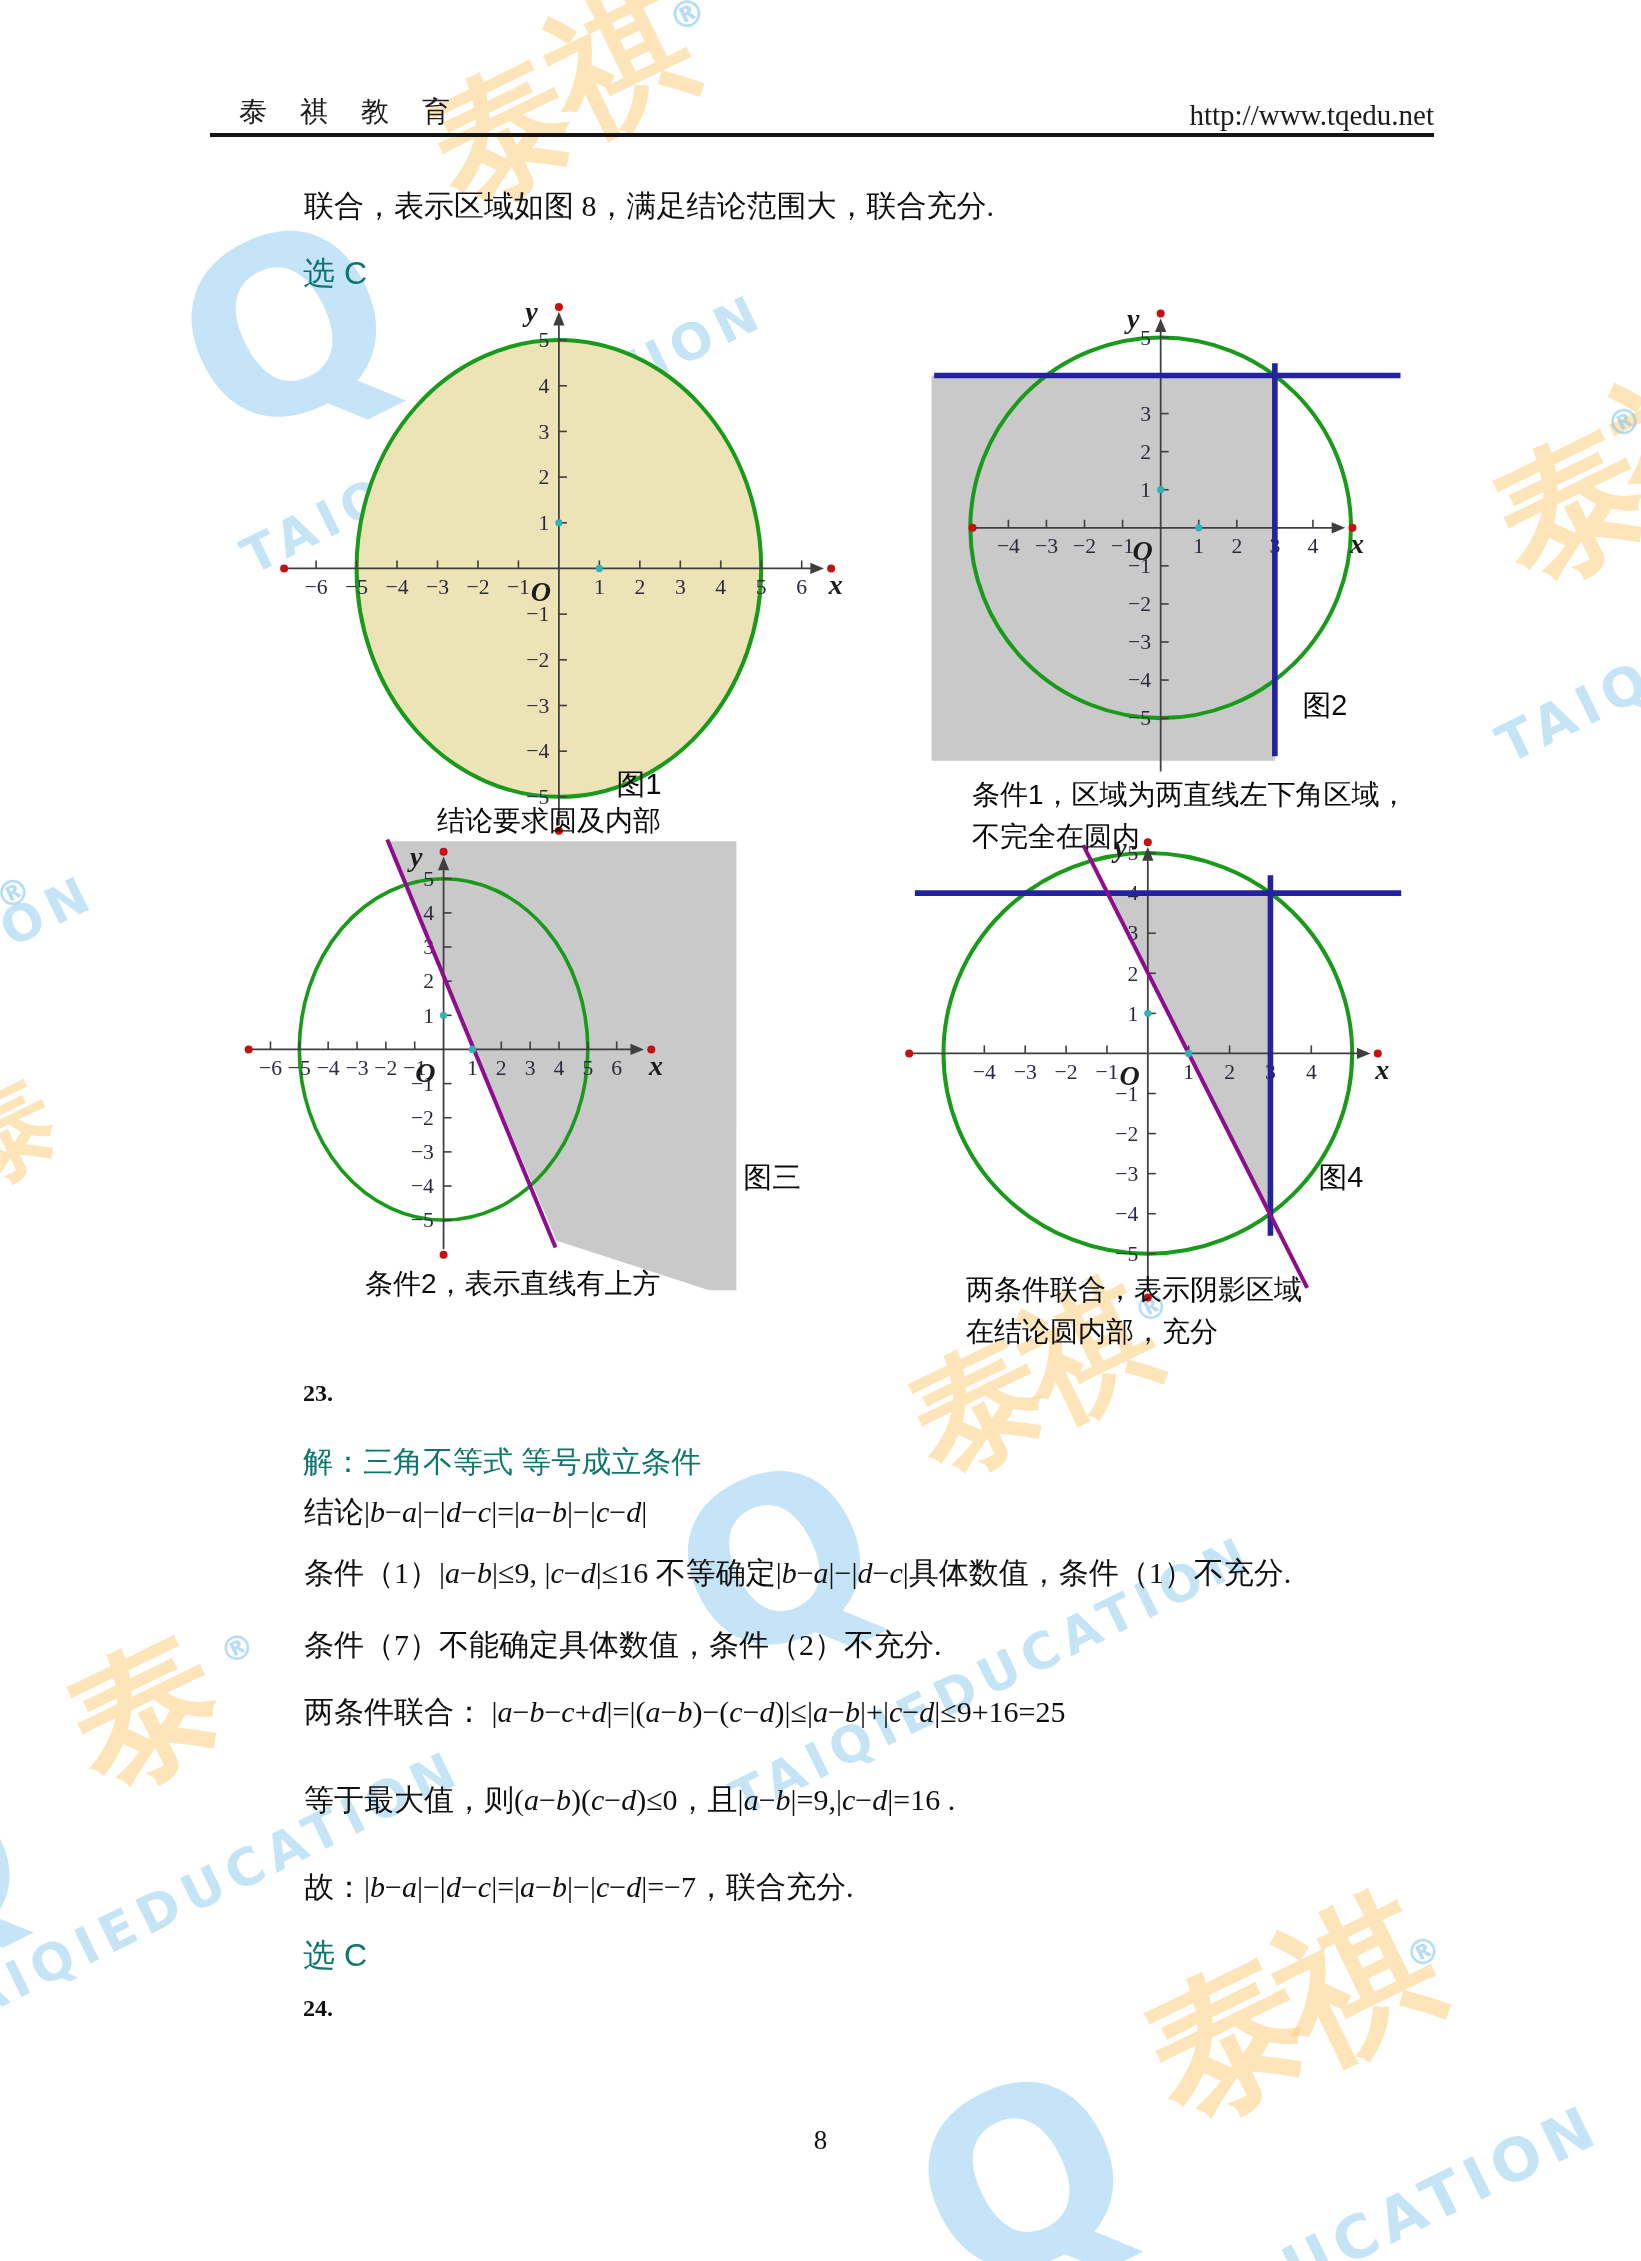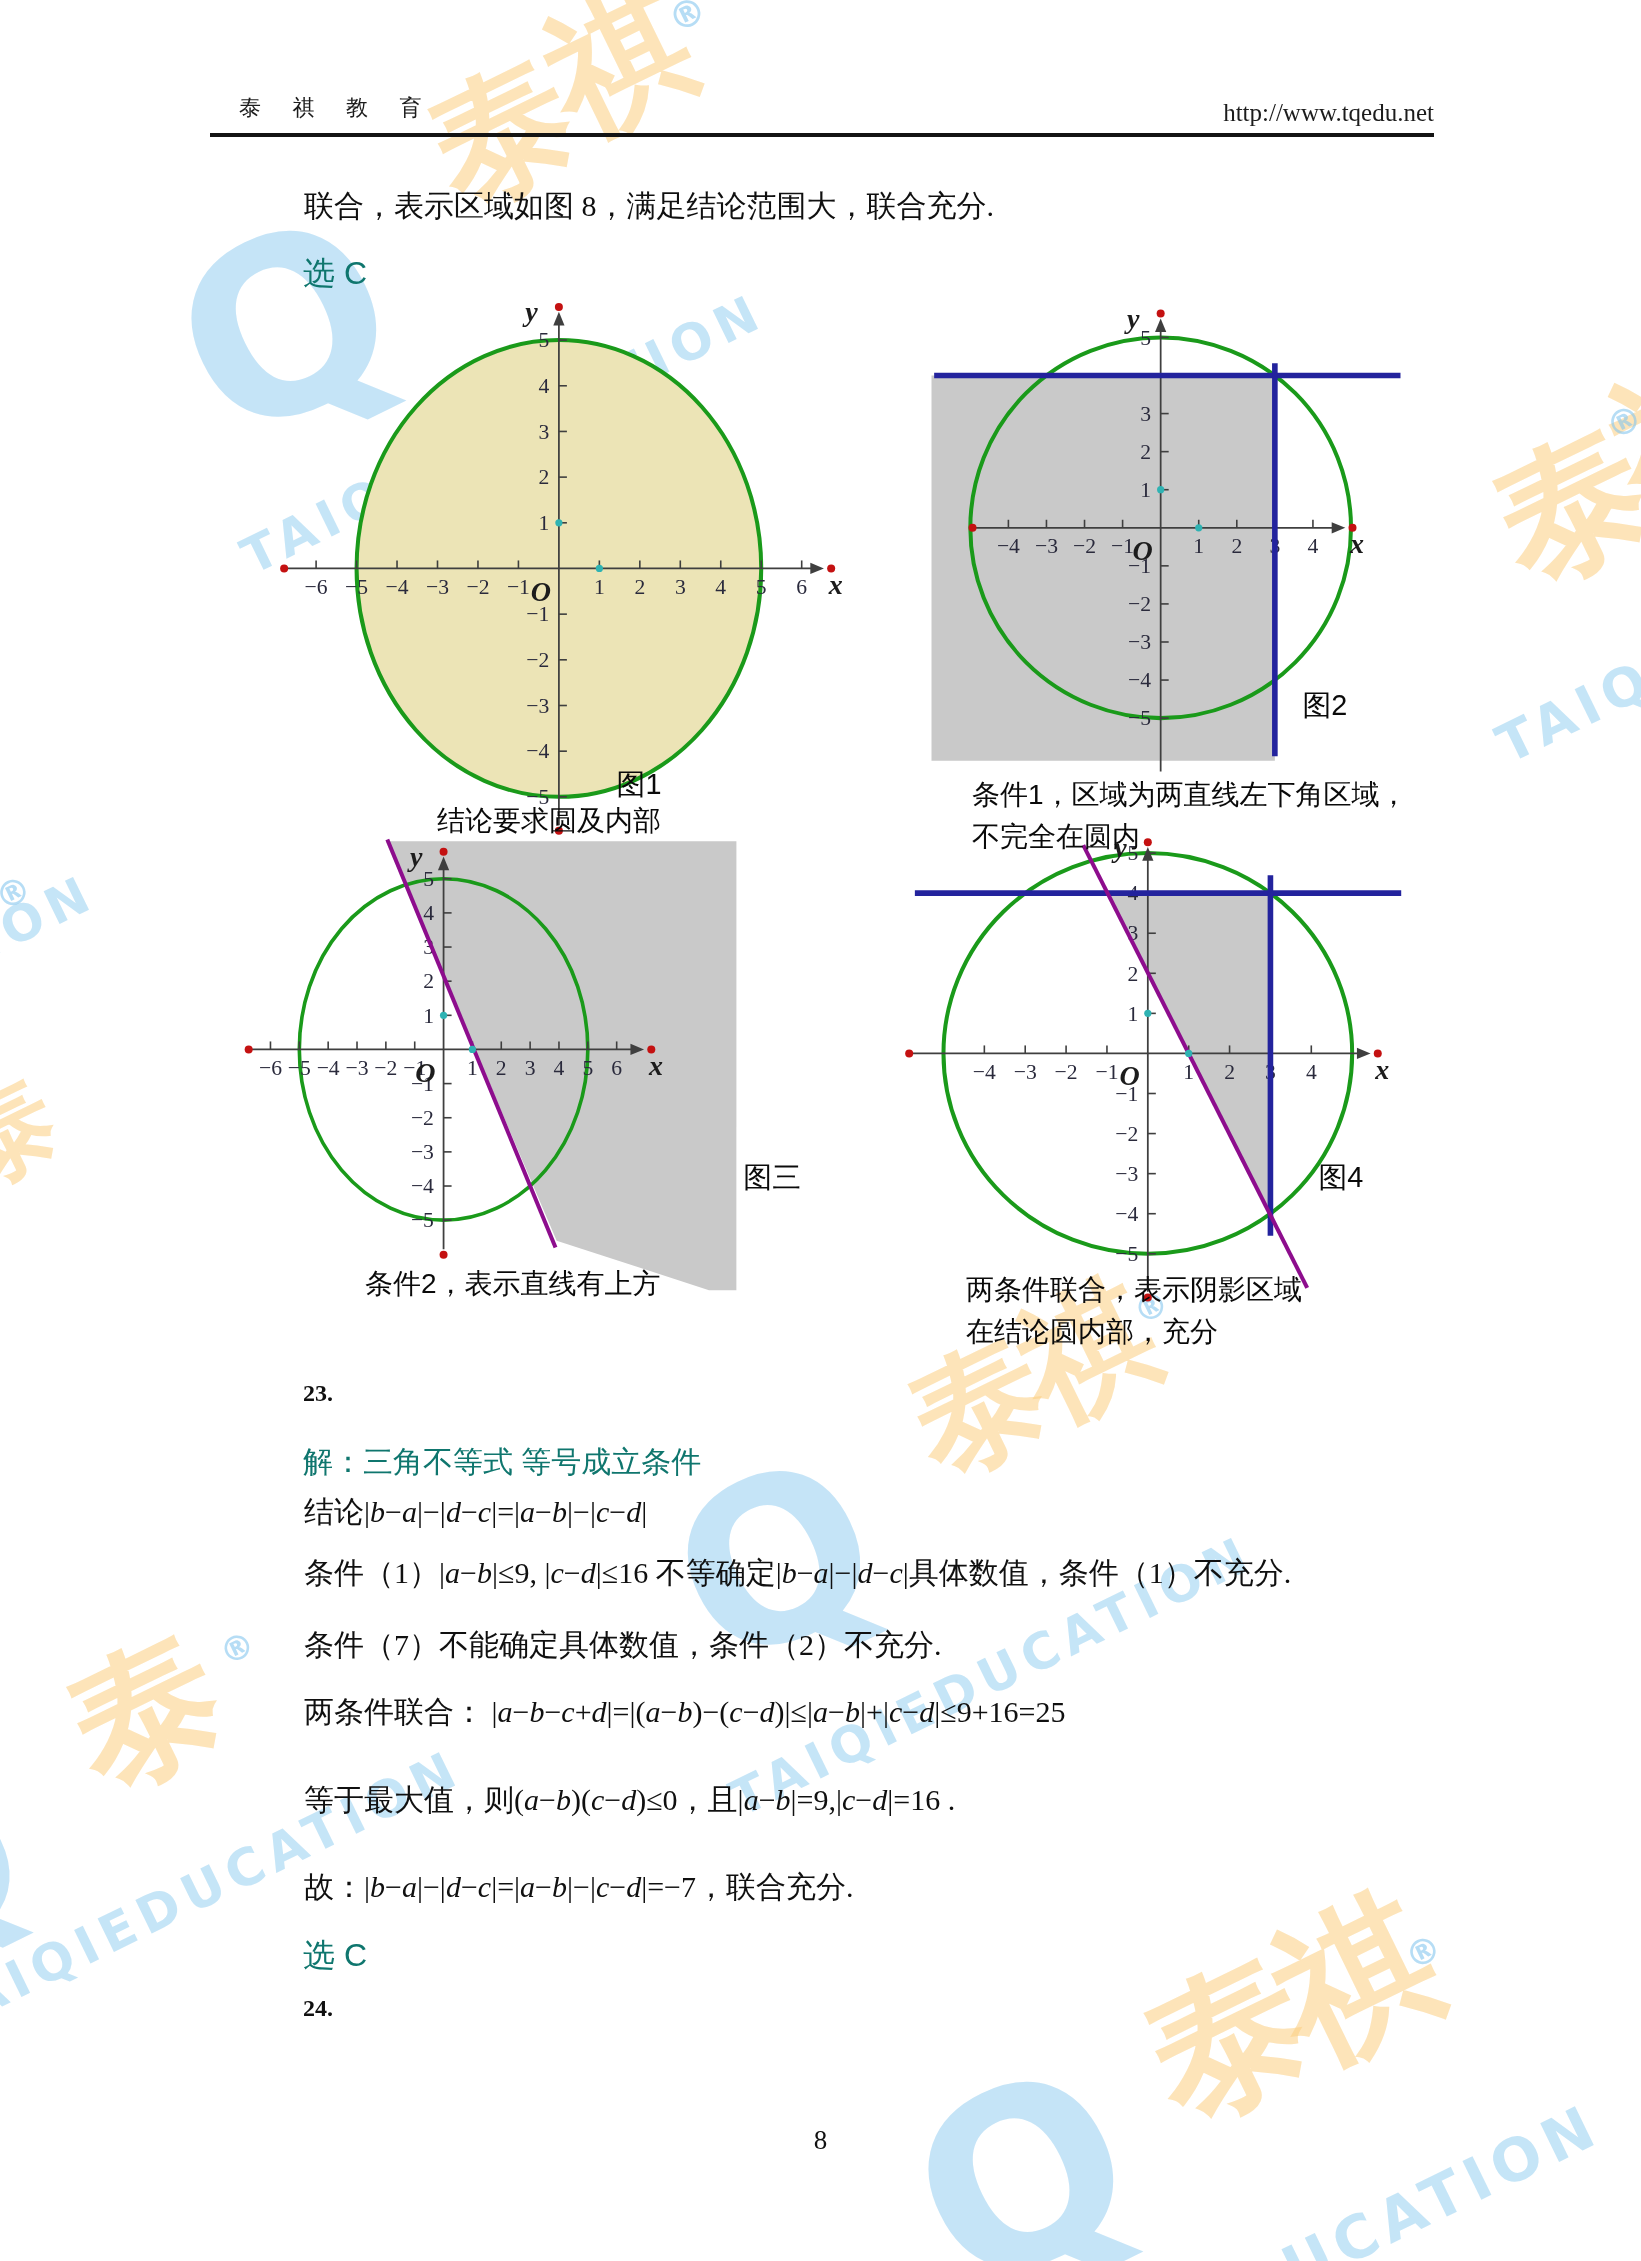--- a/index.html
+++ b/index.html
@@ -11,22 +11,22 @@
   
   .wm-layer{position:absolute;inset:0;z-index:0;}
   .wm{position:absolute; line-height:1; transform-origin:center; user-select:none;}
   .wm-q{color:rgba(133,199,238,.48); font-family:"DejaVu Sans",sans-serif; font-weight:900;}
   .wm-c1,.wm-c2{color:rgba(252,206,128,.55); font-weight:700;}
   .wm-reg{color:rgba(133,199,238,.6); font-family:"DejaVu Sans",sans-serif; font-weight:700;}
   .wm-text{color:rgba(140,203,240,.5); font-family:"DejaVu Sans",sans-serif;
            font-weight:800; letter-spacing:7.2px; white-space:nowrap;}
   
   .content{position:absolute;inset:0;z-index:1;}
-  .hdr-brand{position:absolute;left:239px;top:93px;font-size:22px;letter-spacing:13px;color:#1c1c1c;}
-  .hdr-url{position:absolute;right:207px;top:99px;font-size:25px;color:#1c1c1c;}
+  .hdr-brand{position:absolute;left:239px;top:93px;font-size:28px;letter-spacing:13px;color:#1c1c1c;}
+  .hdr-url{position:absolute;right:207px;top:99px;font-size:29px;color:#1c1c1c;}
   .hdr-rule{position:absolute;left:210px;top:133px;width:1224px;height:4px;background:#141414;}
   .para{position:absolute;font-size:30px;color:#101010;white-space:nowrap;}
   .blue{color:#0f766e;font-weight:400;font-family:"Liberation Sans",sans-serif;}
   .pnum{font-weight:700;font-size:24px;}
   .choice{font-size:32px;}
   .math i{font-family:"Liberation Serif",serif;}
   .figcap{position:absolute;font-family:"Liberation Sans",sans-serif;font-size:28px;
           font-weight:500;color:#0a0a0a;line-height:42px;white-space:nowrap;z-index:2;}
   .figplot{position:absolute;overflow:visible;}
   .figid{font-family:"Liberation Sans",sans-serif;font-size:36px;fill:#0a0a0a;}

